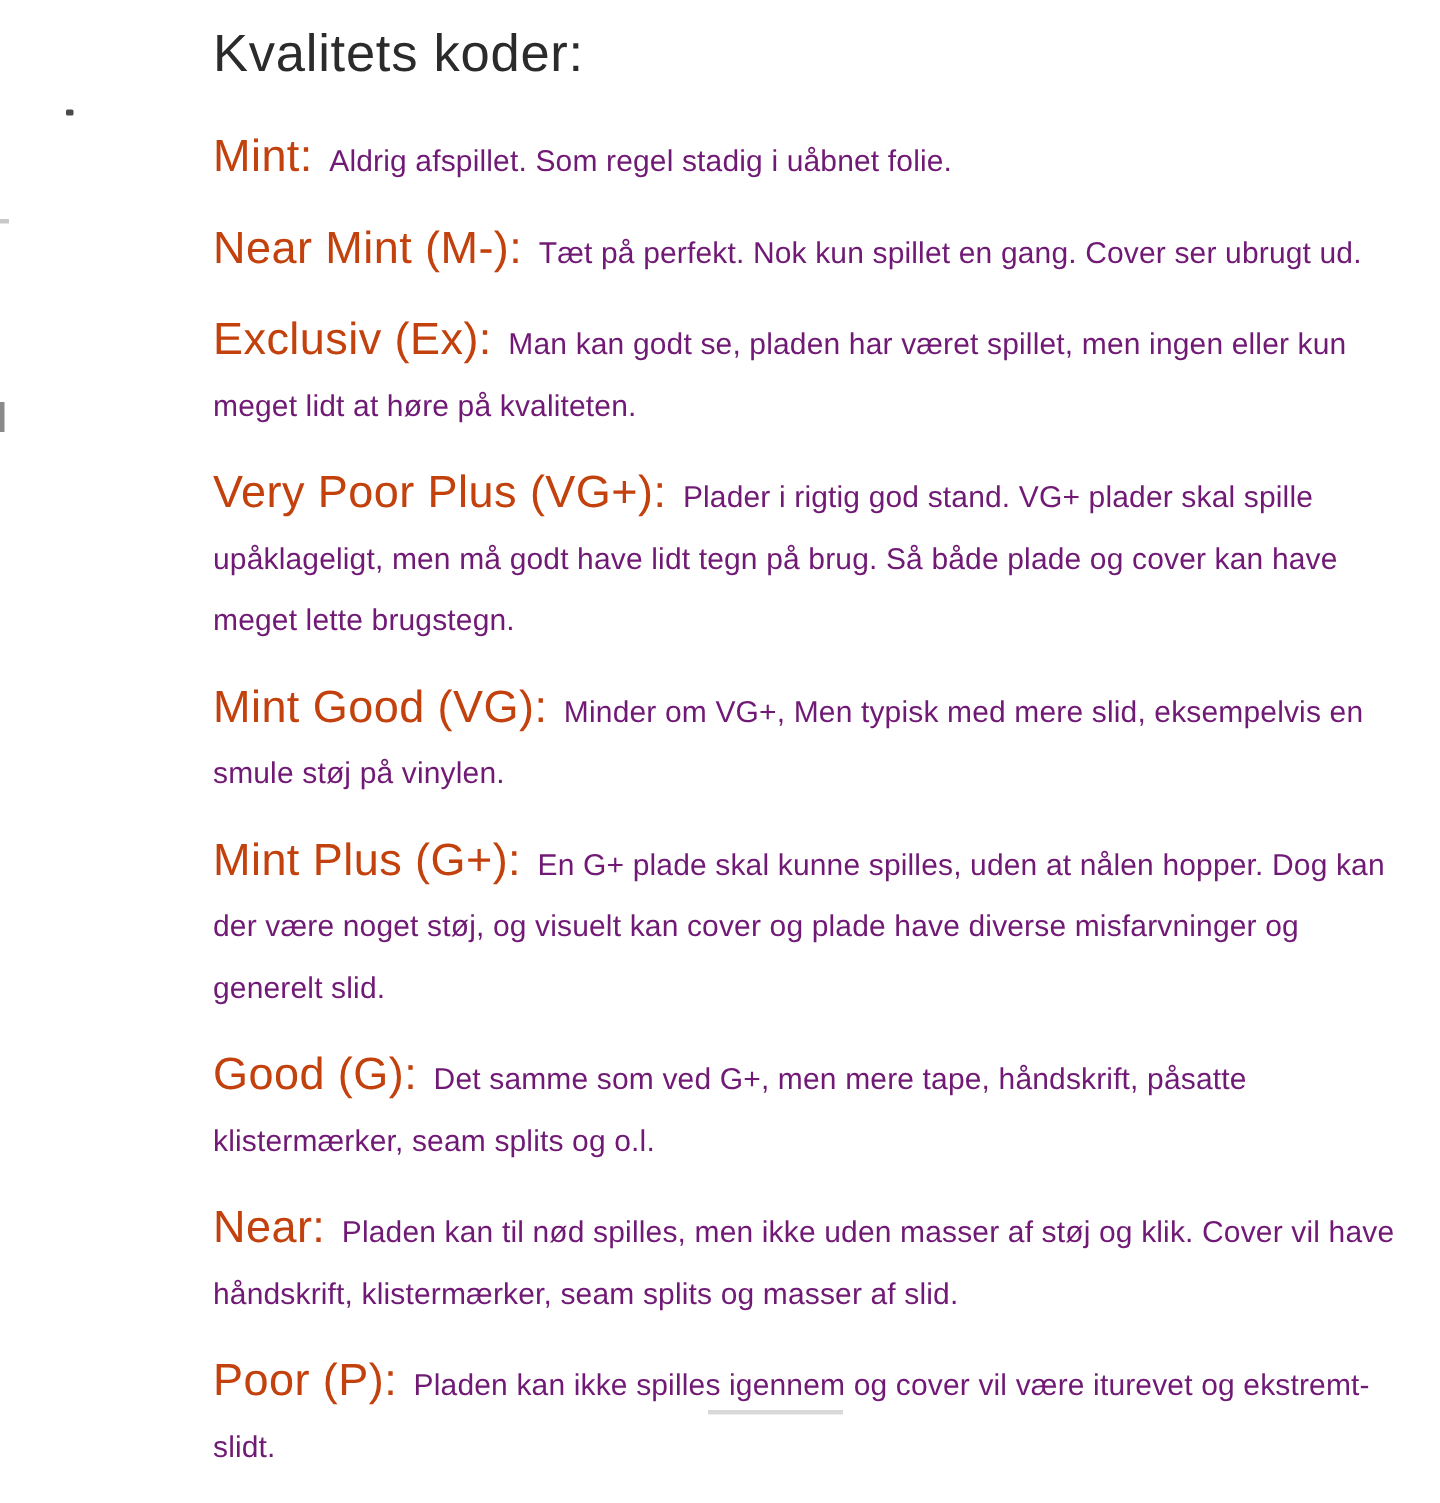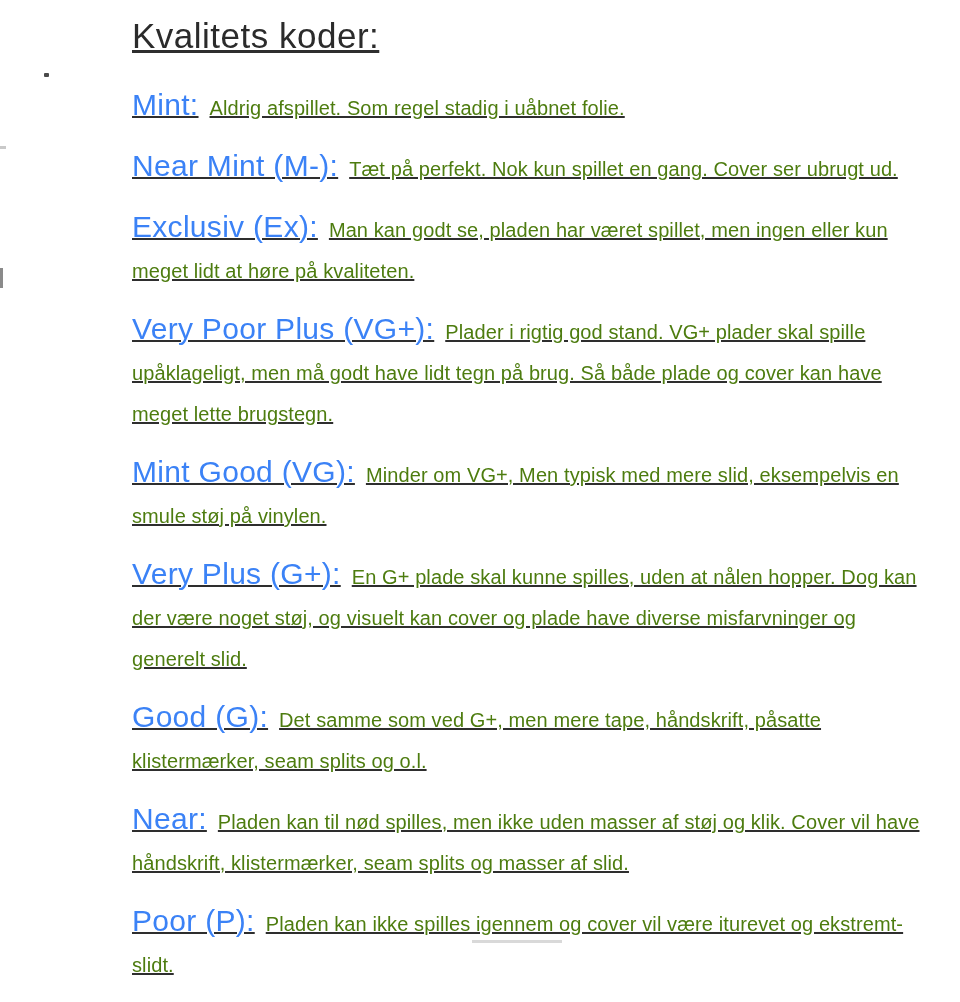--- a/index.html
+++ b/index.html
@@ -6,51 +6,50 @@
     margin: 0;
     padding: 0;
     width: 960px;
     height: 1002px;
     background: #ffffff;
     overflow: hidden;
     font-family: "Liberation Sans", "DejaVu Sans", sans-serif;
   }
   .page {
     position: absolute;
-    left: 132px;
+    left: 142px;
     top: 8px;
     width: 792px;
     color: #2e2e2e;
-    text-decoration: underline;
   }
   .doc-title {
     font-size: 35px;
     font-weight: 500;
     letter-spacing: 0.5px;
     color: #2b2b2b;
     margin: 6px 0 26px 0;
     line-height: 44px;
   }
   p.grade {
     margin: 0 0 16px 0;
     line-height: 41px;
     font-size: 20px;
     letter-spacing: 0.1px;
   }
   .grade-heading {
     font-size: 30px;
-    color: #3b82f6;
+    color: #c2410c;
     letter-spacing: 0.3px;
     margin-right: 11px;
     white-space: nowrap;
     margin-top: 38px;
   }
   .grade-desc {
     font-size: 20px;
-    color: #4d7c0f;
+    color: #701a75;
     margin-top: 45px;
   }
   
   .artifact { position: absolute; background: #777; }
   .artifact-dot   { left: 44px;  top: 73px;  width: 5px;  height: 4px;  background: #4a4a4a; border-radius: 1px; }
   .artifact-tick  { left: 0px;   top: 146px; width: 6px;  height: 3px;  background: #c9c9c9; }
   .artifact-bar   { left: 0px;   top: 268px; width: 3px;  height: 20px; background: #8a8a8a; }
   .artifact-smudge{ left: 472px; top: 940px; width: 90px; height: 3px;  background: #d9d9d9; }
 </style>
 </head>
@@ -79,21 +78,21 @@
 
   <p class="grade">
     <span class="grade-heading">Very Poor Plus (VG+):</span><span class="grade-desc">Plader i rigtig god stand. VG+ plader skal spille upåklageligt, men må godt have lidt tegn på brug. Så både plade og cover kan have meget lette brugstegn.</span>
   </p>
 
   <p class="grade">
     <span class="grade-heading">Mint Good (VG):</span><span class="grade-desc">Minder om VG+, Men typisk med mere slid, eksempelvis en smule støj på vinylen.</span>
   </p>
 
   <p class="grade">
-    <span class="grade-heading">Very Plus (G+):</span><span class="grade-desc">En G+ plade skal kunne spilles, uden at nålen hopper. Dog kan der være noget støj, og visuelt kan cover og plade have diverse misfarvninger og generelt slid.</span>
+    <span class="grade-heading">Mint Plus (G+):</span><span class="grade-desc">En G+ plade skal kunne spilles, uden at nålen hopper. Dog kan der være noget støj, og visuelt kan cover og plade have diverse misfarvninger og generelt slid.</span>
   </p>
 
   <p class="grade">
     <span class="grade-heading">Good (G):</span><span class="grade-desc">Det samme som ved G+, men mere tape, håndskrift, påsatte klistermærker, seam splits og o.l.</span>
   </p>
 
   <p class="grade">
     <span class="grade-heading">Near:</span><span class="grade-desc">Pladen kan til nød spilles, men ikke uden masser af støj og klik. Cover vil have håndskrift, klistermærker, seam splits og masser af slid.</span>
   </p>
 

